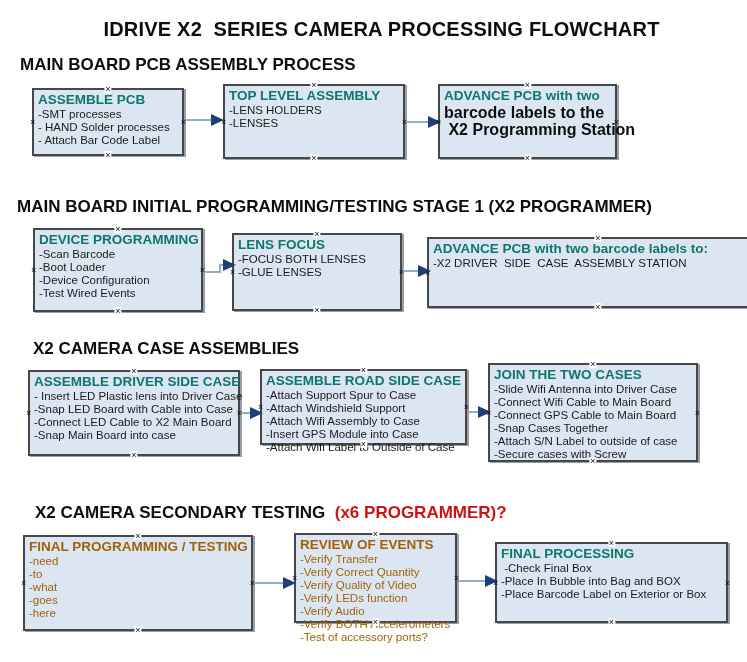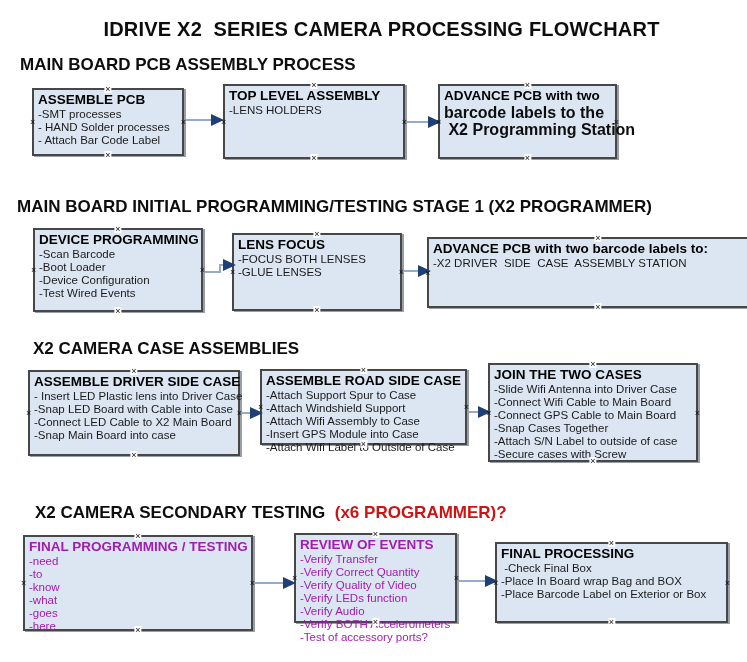--- a/index.html
+++ b/index.html
@@ -4,24 +4,24 @@
 <style>
   html,body{margin:0;padding:0;background:#fff;}
   .canvas{position:relative;width:747px;height:662px;background:#ffffff;
           font-family:"Liberation Sans",sans-serif;overflow:hidden;padding-left:16px;}
   .page-title{position:absolute;top:18px;left:0;width:100%;text-align:center;
               font-size:20px;font-weight:bold;color:#0d0d0d;white-space:pre;letter-spacing:.2px;}
   .sec-h{position:absolute;font-size:17px;font-weight:bold;color:#0d0d0d;white-space:pre;}
   .sec-h .red-part{color:#cc1414;}
   .box{position:absolute;box-sizing:border-box;background:#dce6f2;border:2px solid #474747;
        padding:2px 4px;box-shadow:2px 1px 0 #999fa8;}
-  .box-title{font-size:13.5px;font-weight:bold;line-height:16px;white-space:pre;color:#000000;}
+  .box-title{font-size:13.5px;font-weight:bold;line-height:16px;white-space:pre;color:#0f766e;}
   .box-item{font-size:11.5px;line-height:13px;white-space:pre;color:#1a1a1a;}
   .c-bold .box-item{font-size:16px;font-weight:bold;line-height:17px;color:#0d0d0d;}
-  .red .box-title,.red .box-item{color:#a21caf;}
+  .red .box-title,.red .box-item{color:#a16207;}
   .cp{position:absolute;font-size:9px;line-height:8px;color:#111;z-index:3;}
   .cp::before{content:"\00D7";}
   .cp-t{top:-5px;left:50%;transform:translateX(-50%);background:#fff;padding:0 1px;}
   .cp-b{bottom:-5px;left:50%;transform:translateX(-50%);background:#fff;padding:0 1px;}
   .cp-l{left:-4px;top:50%;transform:translateY(-50%);}
   .cp-r{right:-4px;top:50%;transform:translateY(-50%);}
   svg.conns{position:absolute;left:0;top:0;width:747px;height:662px;pointer-events:none;z-index:2;}
   .conn{stroke:#94abce;stroke-width:2;fill:none;}
 </style>
 </head>
@@ -42,20 +42,21 @@
     <div class="box-item">- HAND Solder processes</div>
     <div class="box-item">- Attach Bar Code Label</div>
   <span class="cp cp-t"></span>
       <span class="cp cp-b"></span>
       <span class="cp cp-l"></span>
       <span class="cp cp-r"></span>
     </div>
   <div class="box" style="left:223px;top:84px;width:182px;height:75px;">
     <div class="box-title">TOP LEVEL ASSEMBLY</div>
     <div class="box-item">-LENS HOLDERS</div>
+    <div class="box-item">-LENSES</div>
   <span class="cp cp-t"></span>
       <span class="cp cp-b"></span>
       <span class="cp cp-l"></span>
       <span class="cp cp-r"></span>
     </div>
   <div class="box c-bold" style="left:438px;top:84px;width:179px;height:75px;">
     <div class="box-title">ADVANCE PCB with two</div>
     <div class="box-item">barcode labels to the</div>
     <div class="box-item"> X2 Programming Station</div>
   <span class="cp cp-t"></span>
@@ -127,21 +128,20 @@
   <span class="cp cp-t"></span>
       <span class="cp cp-b"></span>
       <span class="cp cp-l"></span>
       <span class="cp cp-r"></span>
     </div>
 
   <div class="box red" style="left:23px;top:535px;width:230px;height:96px;">
     <div class="box-title">FINAL PROGRAMMING / TESTING</div>
     <div class="box-item">-need</div>
     <div class="box-item">-to</div>
-    <div class="box-item">-know</div>
     <div class="box-item">-what</div>
     <div class="box-item">-goes</div>
     <div class="box-item">-here</div>
   <span class="cp cp-t"></span>
       <span class="cp cp-b"></span>
       <span class="cp cp-l"></span>
       <span class="cp cp-r"></span>
     </div>
   <div class="box red" style="left:294px;top:533px;width:163px;height:90px;">
     <div class="box-title">REVIEW OF EVENTS</div>
@@ -153,21 +153,21 @@
     <div class="box-item">-Verify BOTH Accelerometers</div>
     <div class="box-item">-Test of accessory ports?</div>
   <span class="cp cp-t"></span>
       <span class="cp cp-b"></span>
       <span class="cp cp-l"></span>
       <span class="cp cp-r"></span>
     </div>
   <div class="box" style="left:495px;top:542px;width:233px;height:81px;">
     <div class="box-title">FINAL PROCESSING</div>
     <div class="box-item"> -Check Final Box</div>
-    <div class="box-item">-Place In Board wrap Bag and BOX</div>
+    <div class="box-item">-Place In Bubble into Bag and BOX</div>
     <div class="box-item">-Place Barcode Label on Exterior or Box</div>
   <span class="cp cp-t"></span>
       <span class="cp cp-b"></span>
       <span class="cp cp-l"></span>
       <span class="cp cp-r"></span>
     </div>
 
   <svg class="conns">
     <defs>
       <marker id="arr" markerWidth="7" markerHeight="7" refX="0.5" refY="3" orient="auto">

